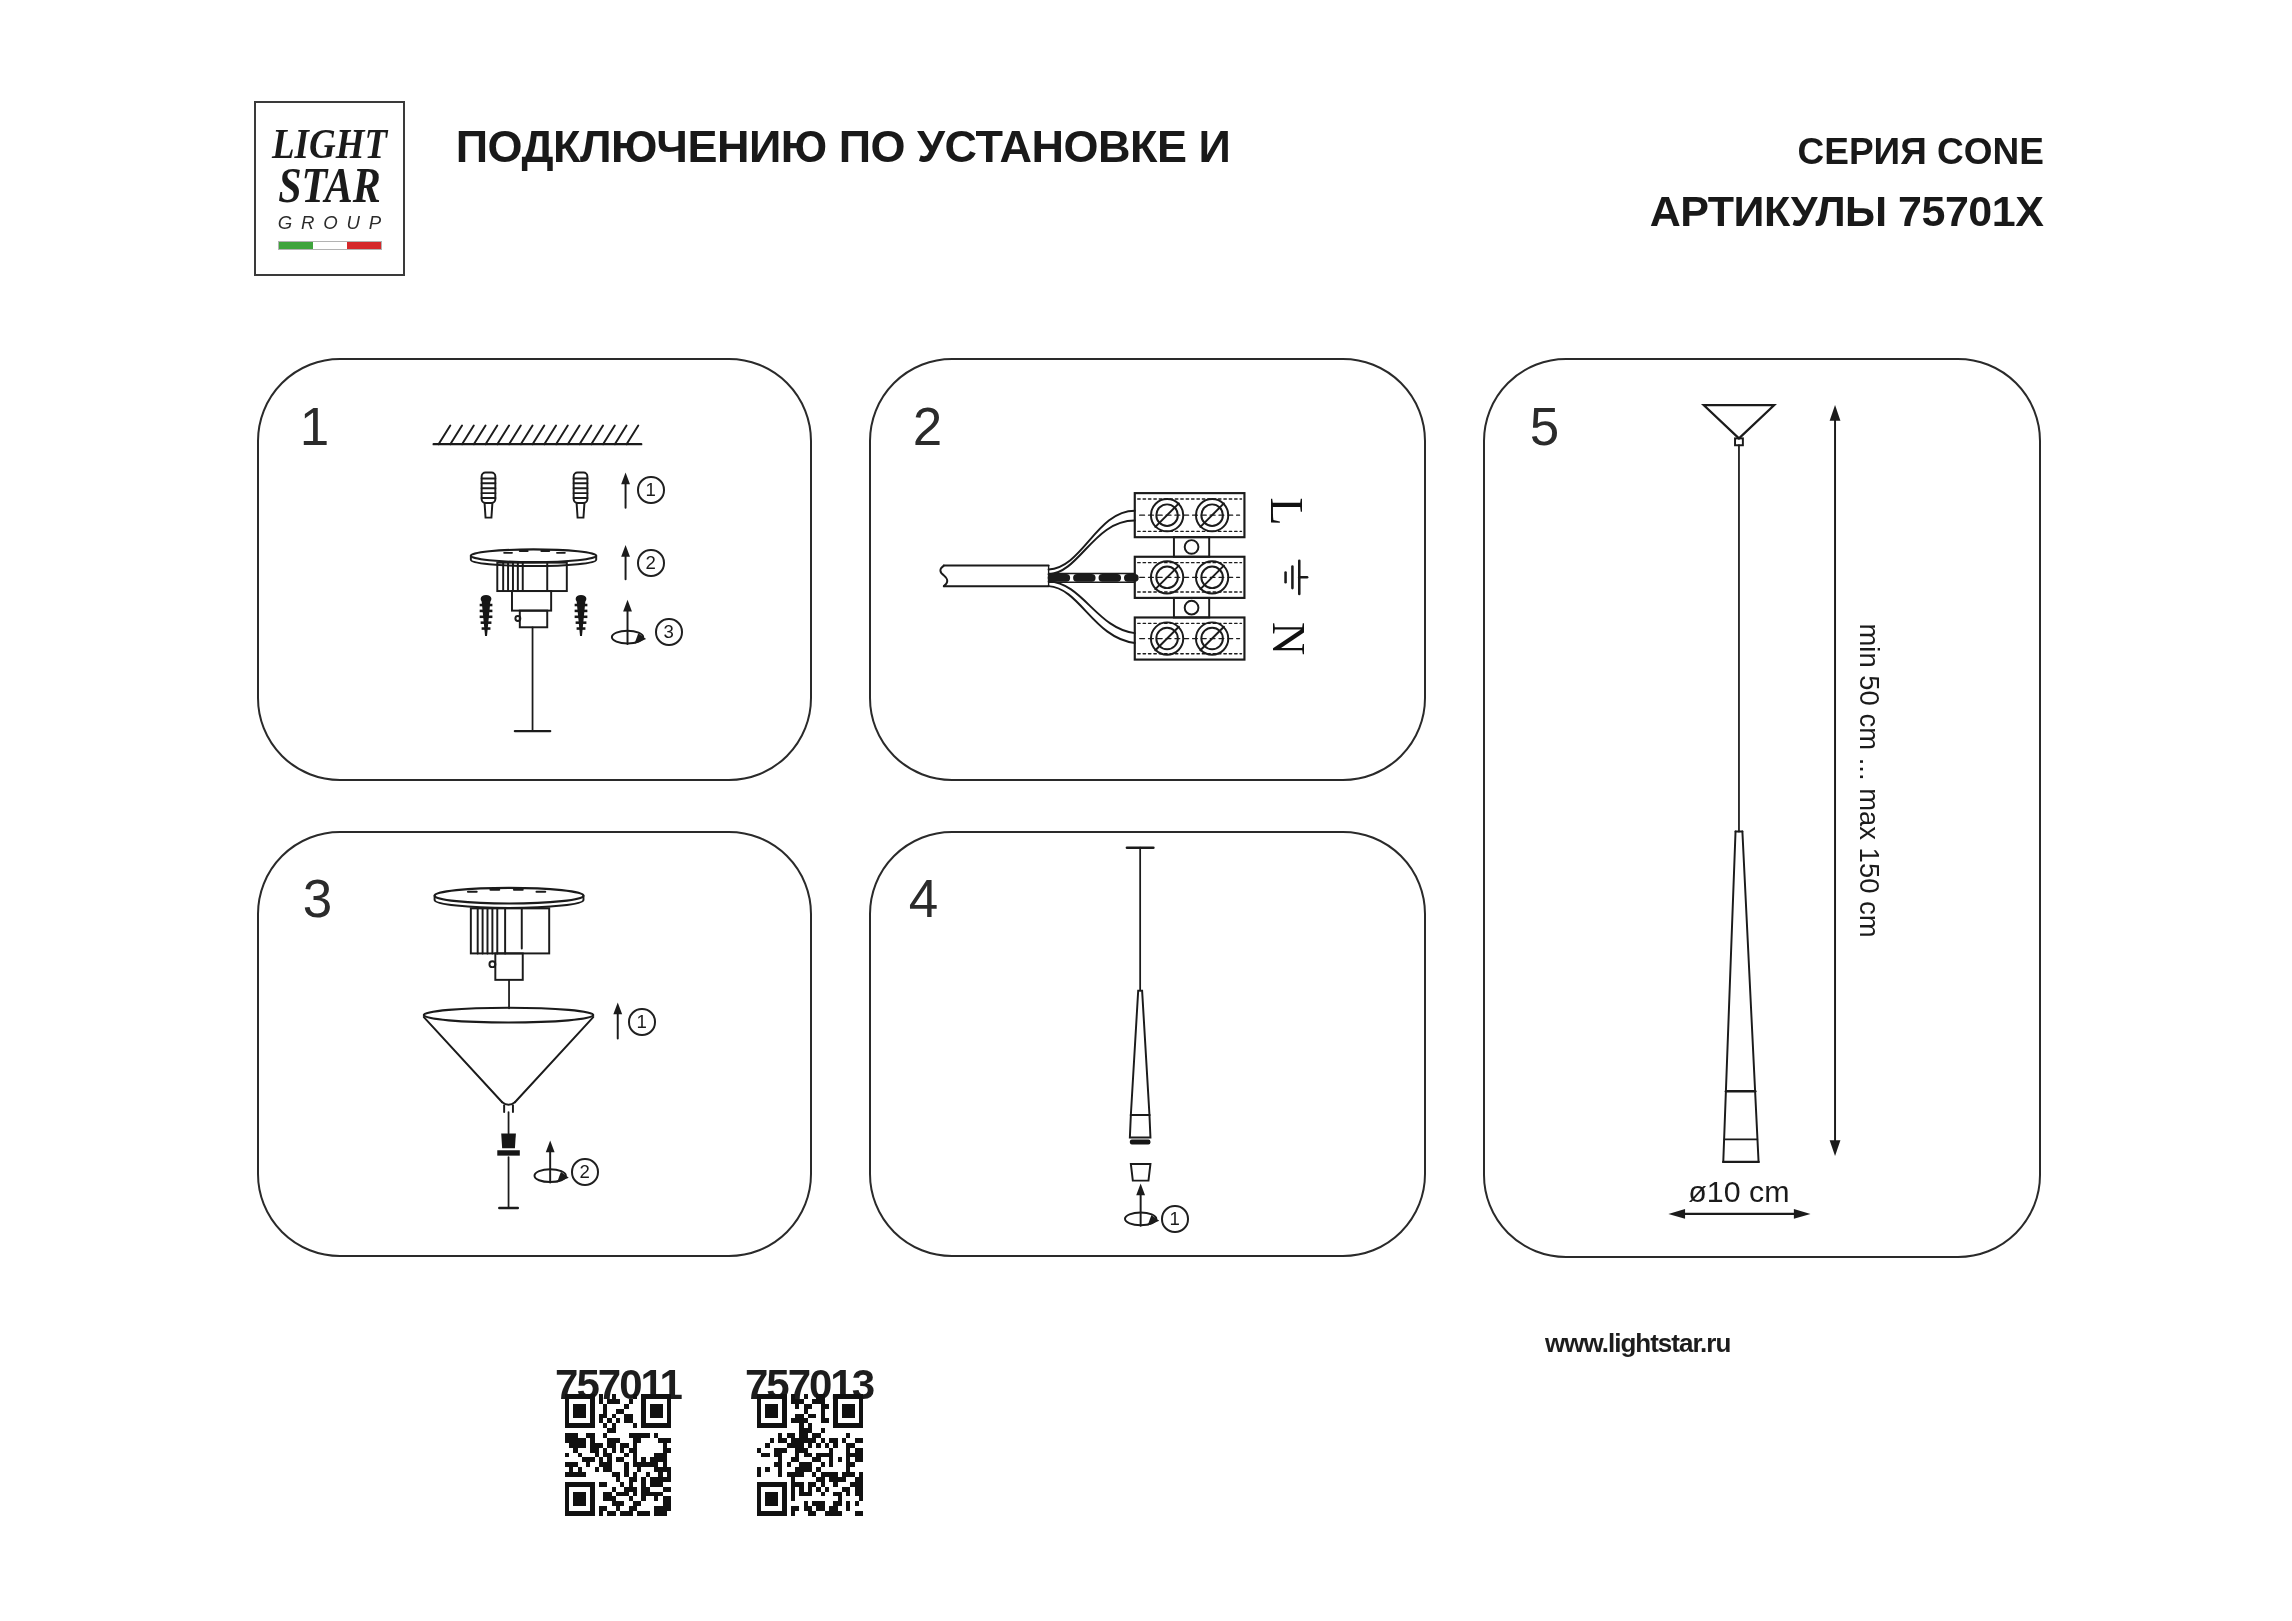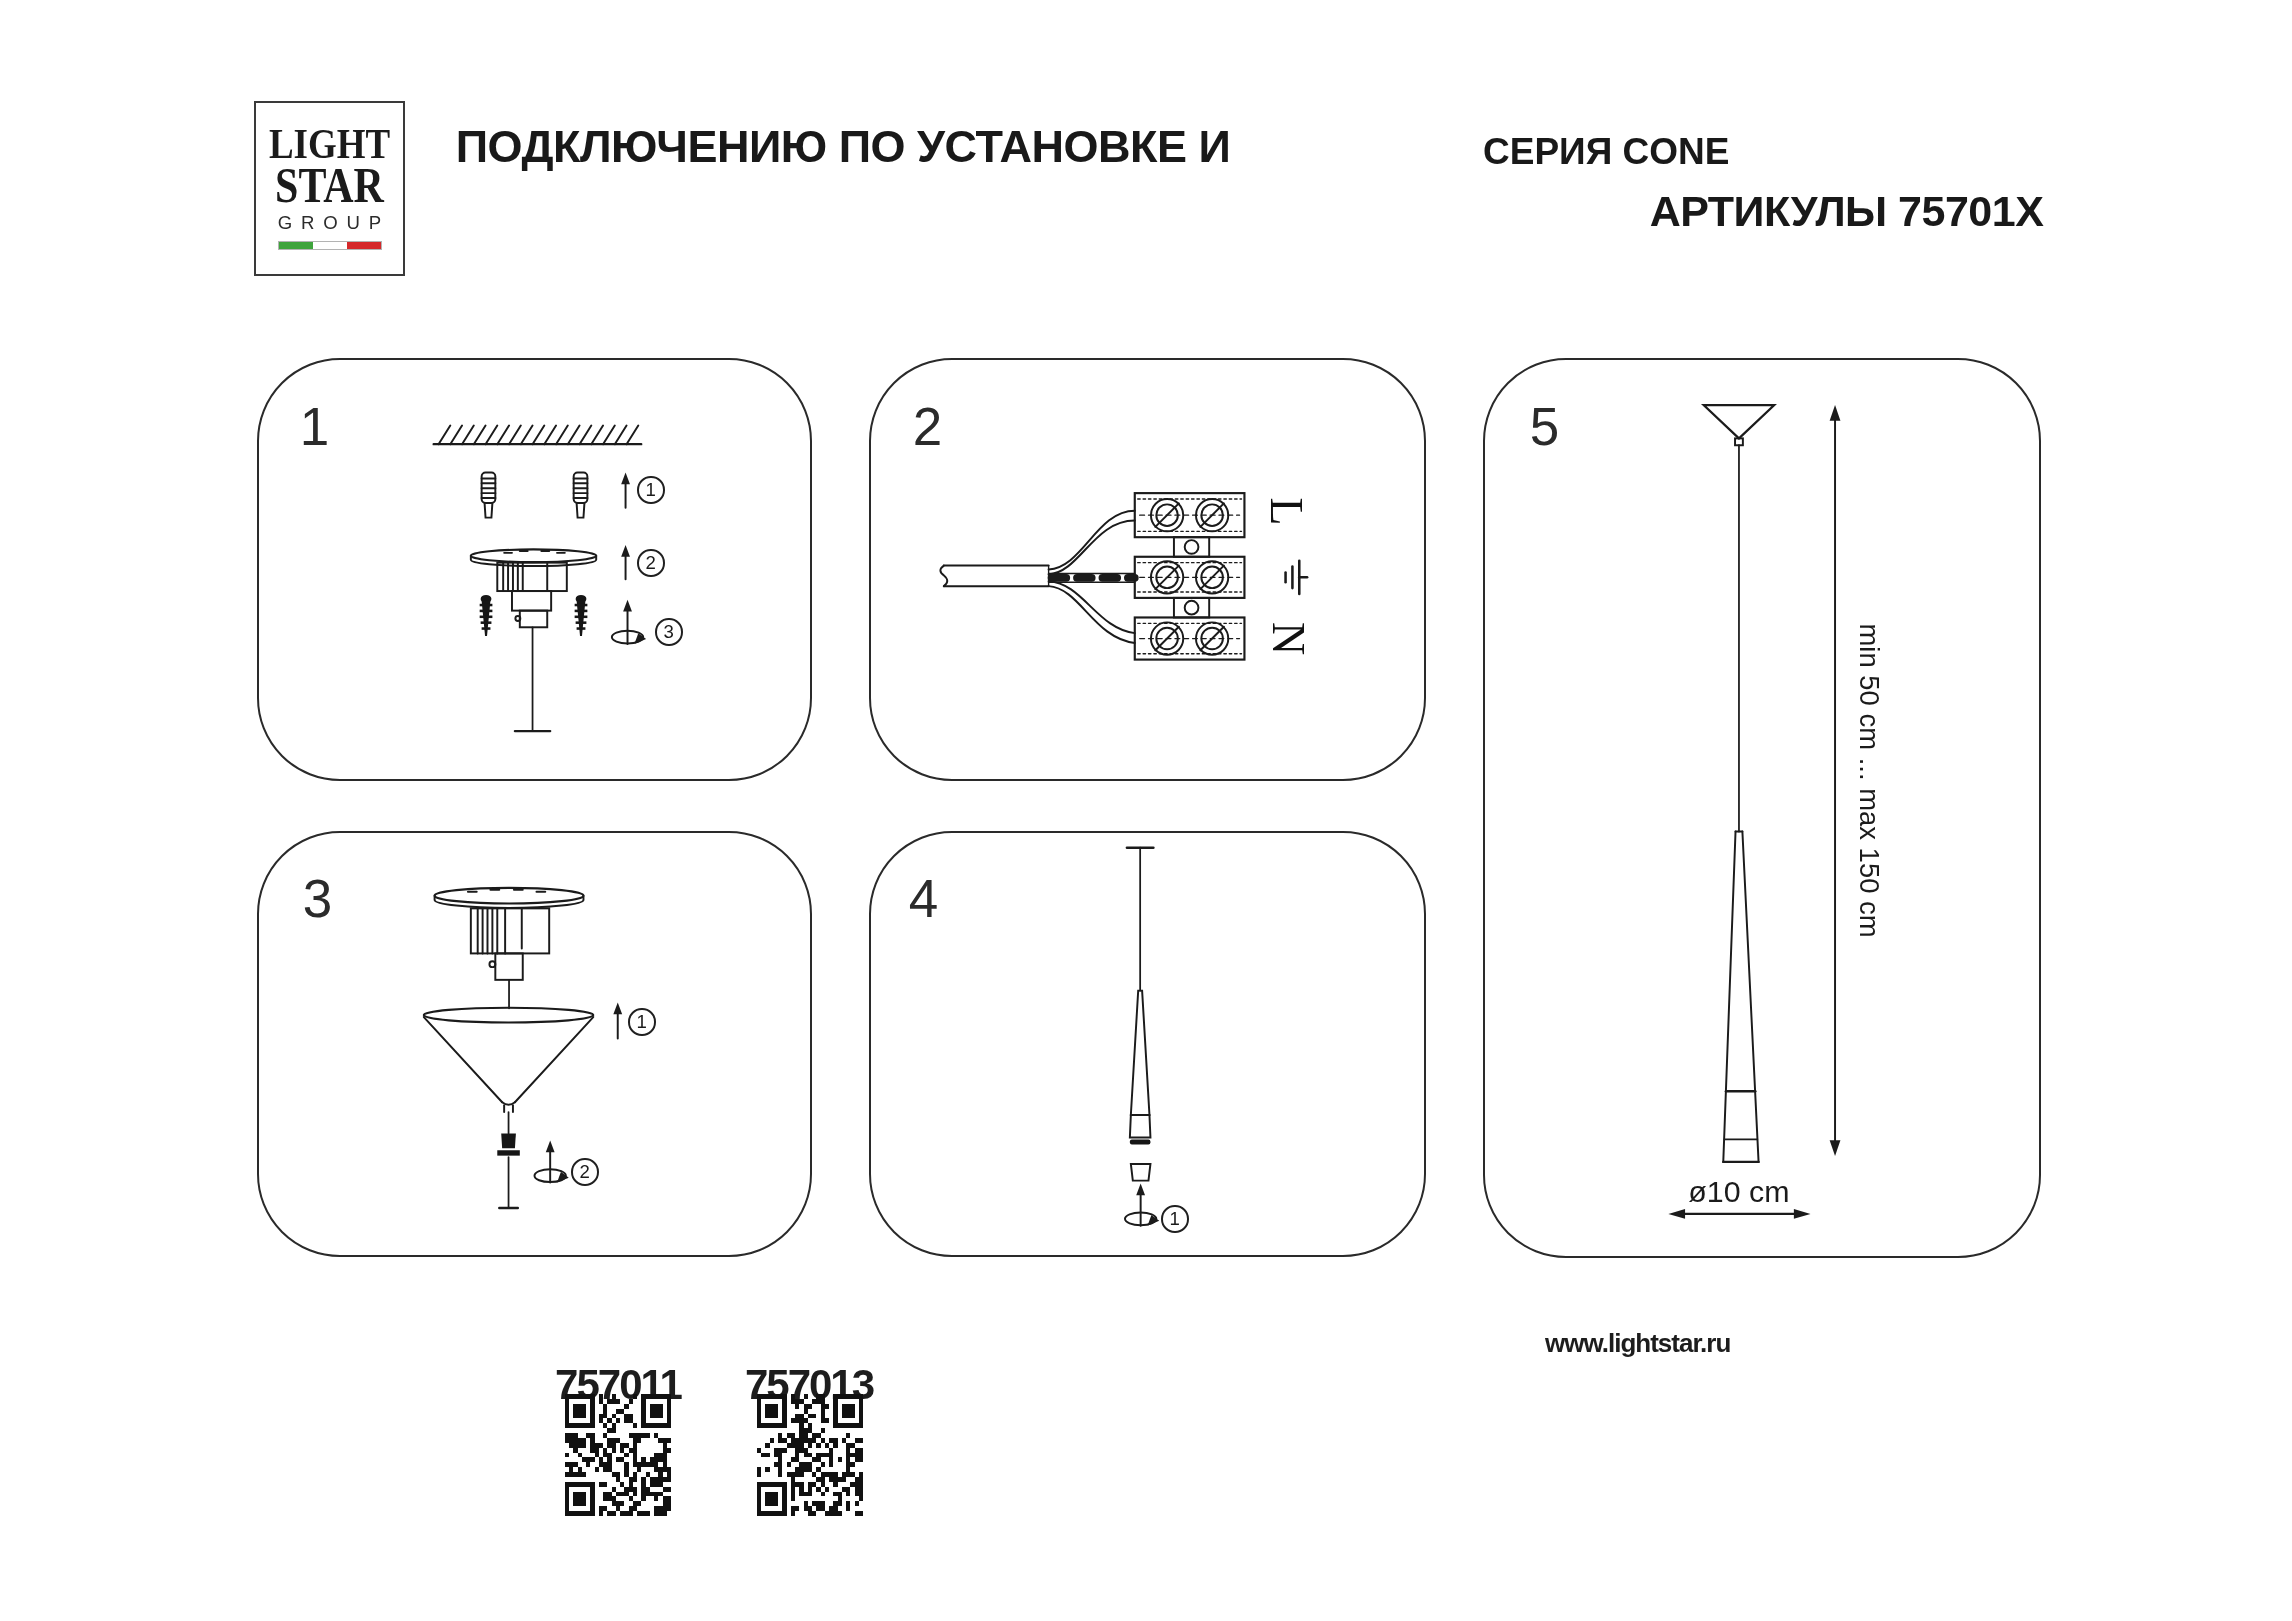--- a/index.html
+++ b/index.html
@@ -1,32 +1,32 @@
 <!DOCTYPE html>
 <html><head>
 <meta charset="utf-8">
 <style>
   html,body{margin:0;padding:0;}
   body{width:2293px;height:1621px;position:relative;background:#ffffff;
        font-family:"Liberation Sans",sans-serif;color:#1b1b1b;overflow:hidden;}
 
   
   .logo{position:absolute;left:254px;top:101px;width:151px;height:175px;
-        border:2px solid #3a3a3a;text-align:center;box-sizing:border-box;background:#fff;}
+        border:2px solid #3a3a3a;text-align:center;box-sizing:border-box;background:#fff;font-style:italic;}
   .logo-light{font-family:"Liberation Serif",serif;font-weight:700;font-size:42px;
         line-height:.92;margin-top:21.6px;transform:scaleX(.88);}
   .logo-star{font-family:"Liberation Serif",serif;font-weight:700;font-size:50px;
         line-height:.88;transform:scaleX(.84);}
   .logo-group{font-size:18.6px;letter-spacing:8.8px;text-indent:8.8px;margin-top:4.9px;color:#2c2c2c;}
   .flag{width:104px;height:8.8px;margin:6.9px auto 0;display:flex;border:1px solid #b3b3b3;box-sizing:border-box;}
   .flag>div{flex:1;}
 
   .title{position:absolute;left:441px;top:122px;width:804px;text-align:center;
         font-weight:700;font-size:45px;line-height:1.13;letter-spacing:-0.5px;color:#191919;}
-  .series{position:absolute;left:1483px;top:131px;width:561px;text-align:left;
+  .series{position:absolute;left:1483px;top:131px;width:561px;text-align:right;
         font-weight:700;font-size:37px;color:#191919;}
   .articles{position:absolute;left:1566px;top:187px;width:561px;text-align:center;
         font-weight:700;font-size:43px;letter-spacing:-0.5px;color:#191919;}
 
   
   .panel{position:absolute;border:2px solid #2a2a2a;border-radius:83px;box-sizing:border-box;background:#fff;}
   .panel-num{position:absolute;width:55px;text-align:center;font-size:53px;font-weight:400;color:#2b2b2b;}
   .diagram{position:absolute;}
 
   

